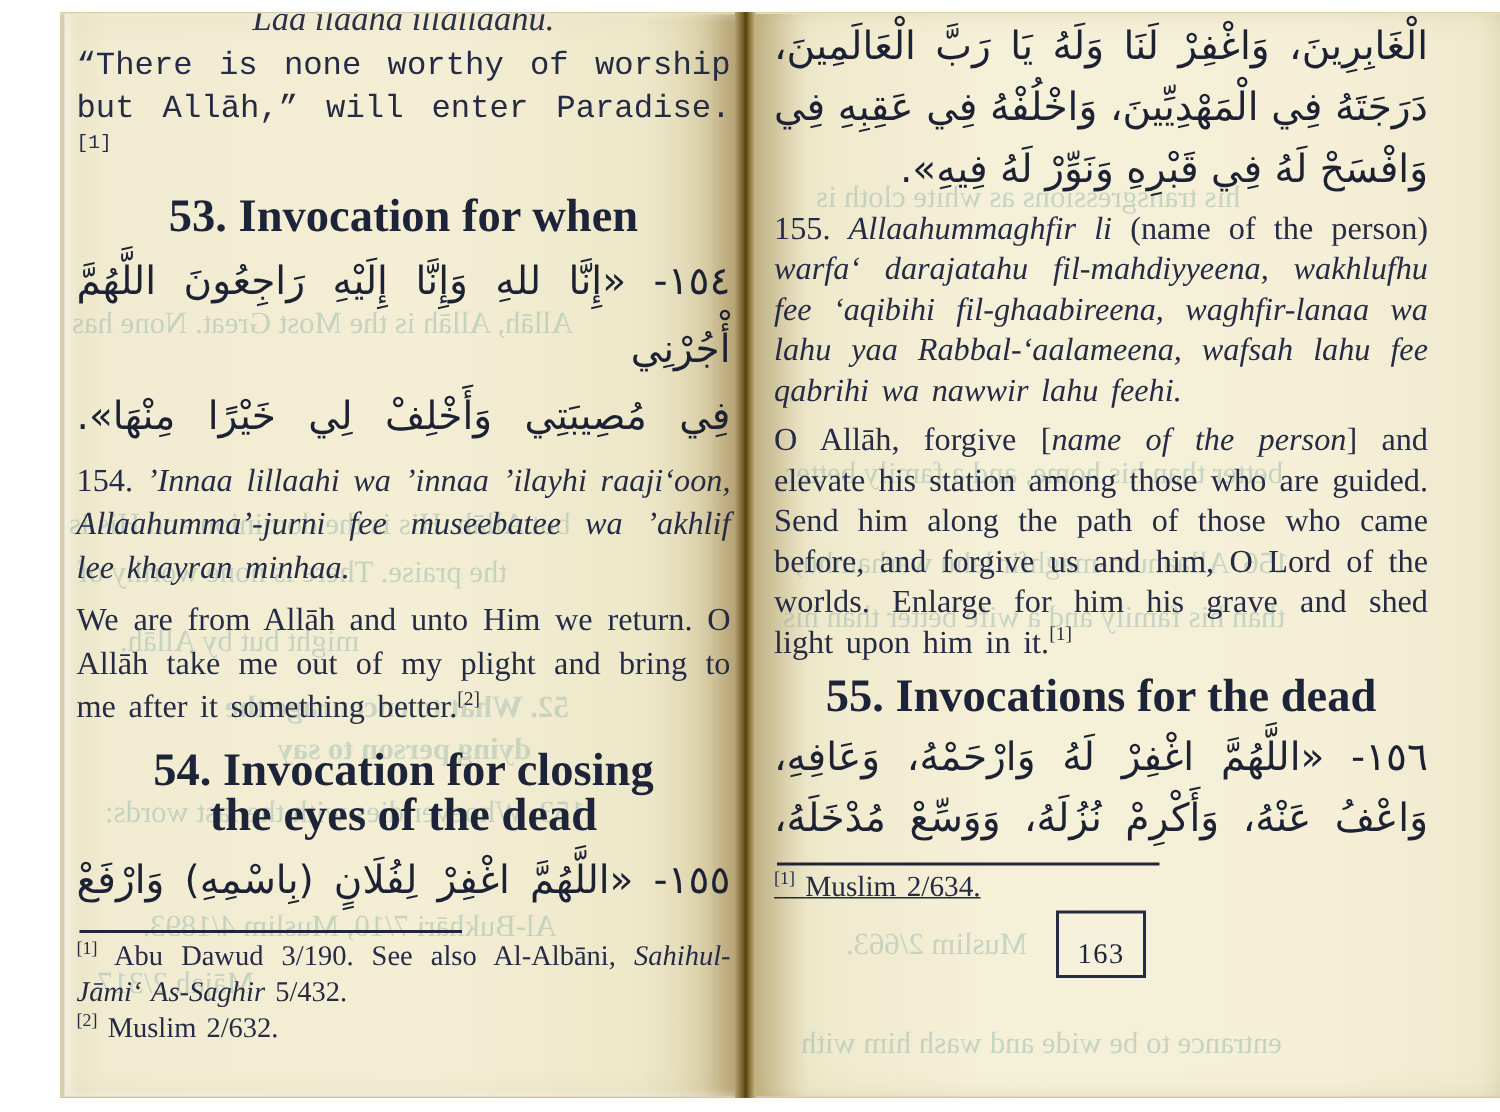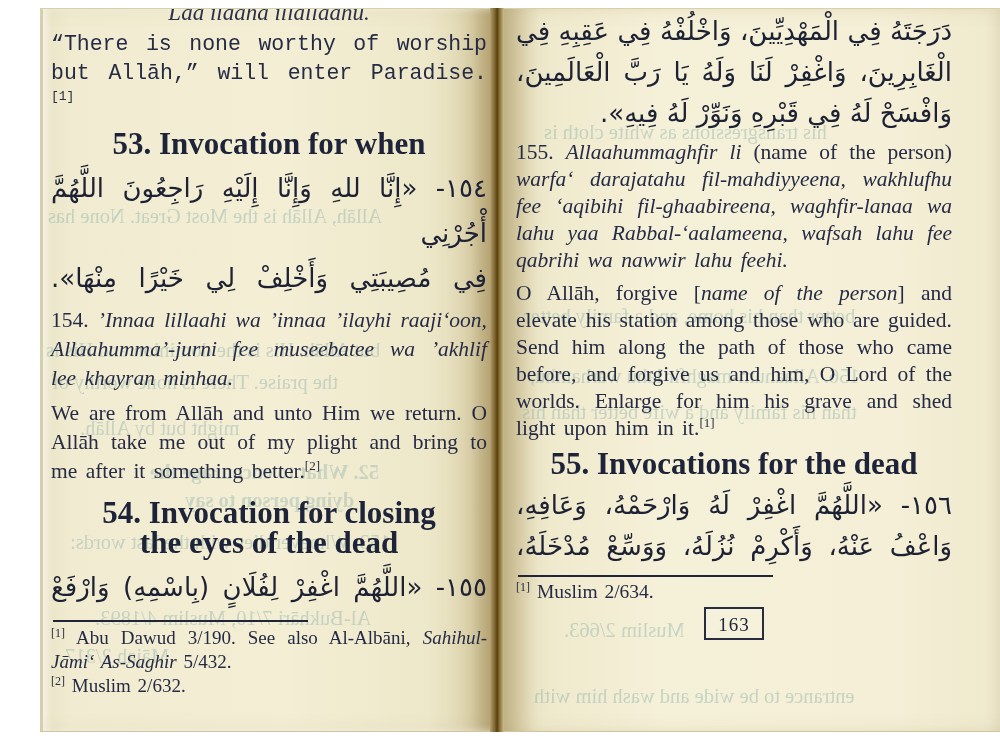--- a/index.html
+++ b/index.html
@@ -34,25 +34,25 @@
   .pr .heading{line-height:28px;margin-top:5px;}
   .ar{font-family:"DejaVu Sans", sans-serif;direction:rtl;font-size:26px;line-height:45px;
     color:#1c2133;text-align:justify;margin:0;}
   .pr .ar{line-height:41px;}
   .ar.j{text-align-last:justify;}
   .ar.end{text-align-last:right;}
   .ar-block{margin-top:7px;}
   .translit i, i{font-style:italic;}
   sup.fnm{font-size:13px;vertical-align:super;line-height:0;}
   .fn{font-size:19px;line-height:24px;color:#262b45;text-align:justify;margin:0;word-spacing:2px;}
-  .pr .fn{line-height:22px;font-size:19.5px;}
+  .pr .fn{line-height:22px;font-size:19.5px;text-decoration:underline;}
   .fn sup{font-size:12px;vertical-align:super;line-height:0;}
   .fn-rule{width:255px;height:0;border-top:2px solid #20253a;margin:10px 0 4px 2px;}
   .pagenum-wrap{text-align:center;margin-top:6px;}
-  .pagenum{display:inline-block;border:2px solid #272c42;padding:4px 12px 1px;font-size:19px;
+  .pagenum{display:inline-block;border:2px solid #272c42;padding:16px 12px 1px;font-size:19px;
     color:#20253a;line-height:24px;letter-spacing:1px;background:rgba(255,255,255,.08);}
   .bleed{position:absolute;transform:scaleX(-1);white-space:nowrap;color:#8fb3aa;opacity:.45;
     font-size:20.5px;filter:blur(.4px);pointer-events:none;z-index:0;}
   .bleed.b{font-weight:bold;opacity:.4;}
   .content{position:relative;z-index:1;}
 </style>
 </head>
 <body>
 
 <div class="book">
@@ -109,22 +109,22 @@
   <div class="page page-right pr">
     <div class="bleed" style="top:112px;left:40px">his transgressions as white cloth is</div>
     <div class="bleed" style="top:296px;left:20px">better than his home, and a family better</div>
     <div class="bleed" style="top:356px;left:26px">156. Allaahum-maghfir lahu warhamhu,</div>
     <div class="bleed" style="top:392px;left:18px">than his family and a wife better than his</div>
     <div class="bleed" style="top:610px;left:60px">Muslim 2/663.</div>
     <div class="bleed" style="top:676px;left:30px">entrance to be wide and wash him with</div>
 
     <div class="content">
       <div class="ar-block" style="margin-top:2px">
+        <div class="ar j" dir="rtl">الْغَابِرِينَ، وَاغْفِرْ لَنَا وَلَهُ يَا رَبَّ الْعَالَمِينَ،</div>
         <div class="ar j" dir="rtl">دَرَجَتَهُ فِي الْمَهْدِيِّينَ، وَاخْلُفْهُ فِي عَقِبِهِ فِي</div>
-        <div class="ar j" dir="rtl">الْغَابِرِينَ، وَاغْفِرْ لَنَا وَلَهُ يَا رَبَّ الْعَالَمِينَ،</div>
         <div class="ar end" dir="rtl">وَافْسَحْ لَهُ فِي قَبْرِهِ وَنَوِّرْ لَهُ فِيهِ».</div>
       </div>
 
       <p class="body-text mt5"><span>155.</span> <i>Allaahummaghfir li</i> <span>(name of the person)</span> <i>warfa‘ darajatahu fil-mahdiyyeena, wakhlufhu fee ‘aqibihi fil-ghaabireena, waghfir-lanaa wa lahu yaa Rabbal-‘aalameena, wafsah lahu fee qabrihi wa nawwir lahu feehi.</i></p>
 
       <p class="body-text mt6"><span>O Allāh, forgive [</span><i>name of the person</i><span>] and elevate his station among those who are guided. Send him along the path of those who came before, and forgive us and him, O Lord of the worlds. Enlarge for him his grave and shed light upon him in it.</span><sup class="fnm">[1]</sup></p>
 
       <div class="heading" style="margin-top:8px">
         <div>55. Invocations for the dead</div>
       </div>

